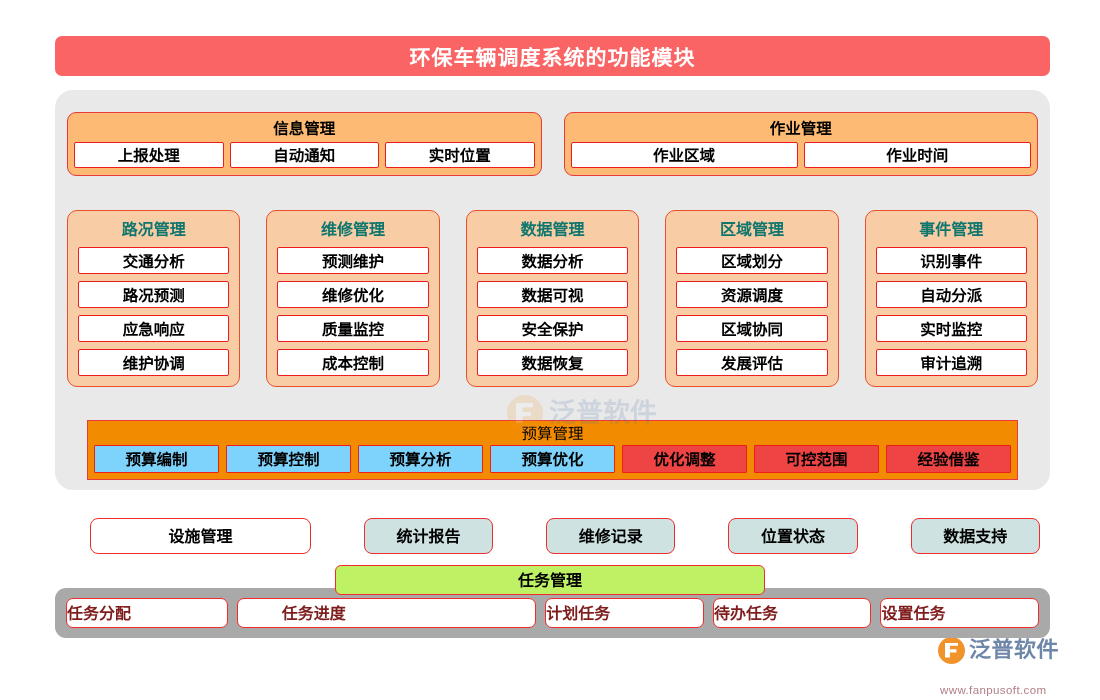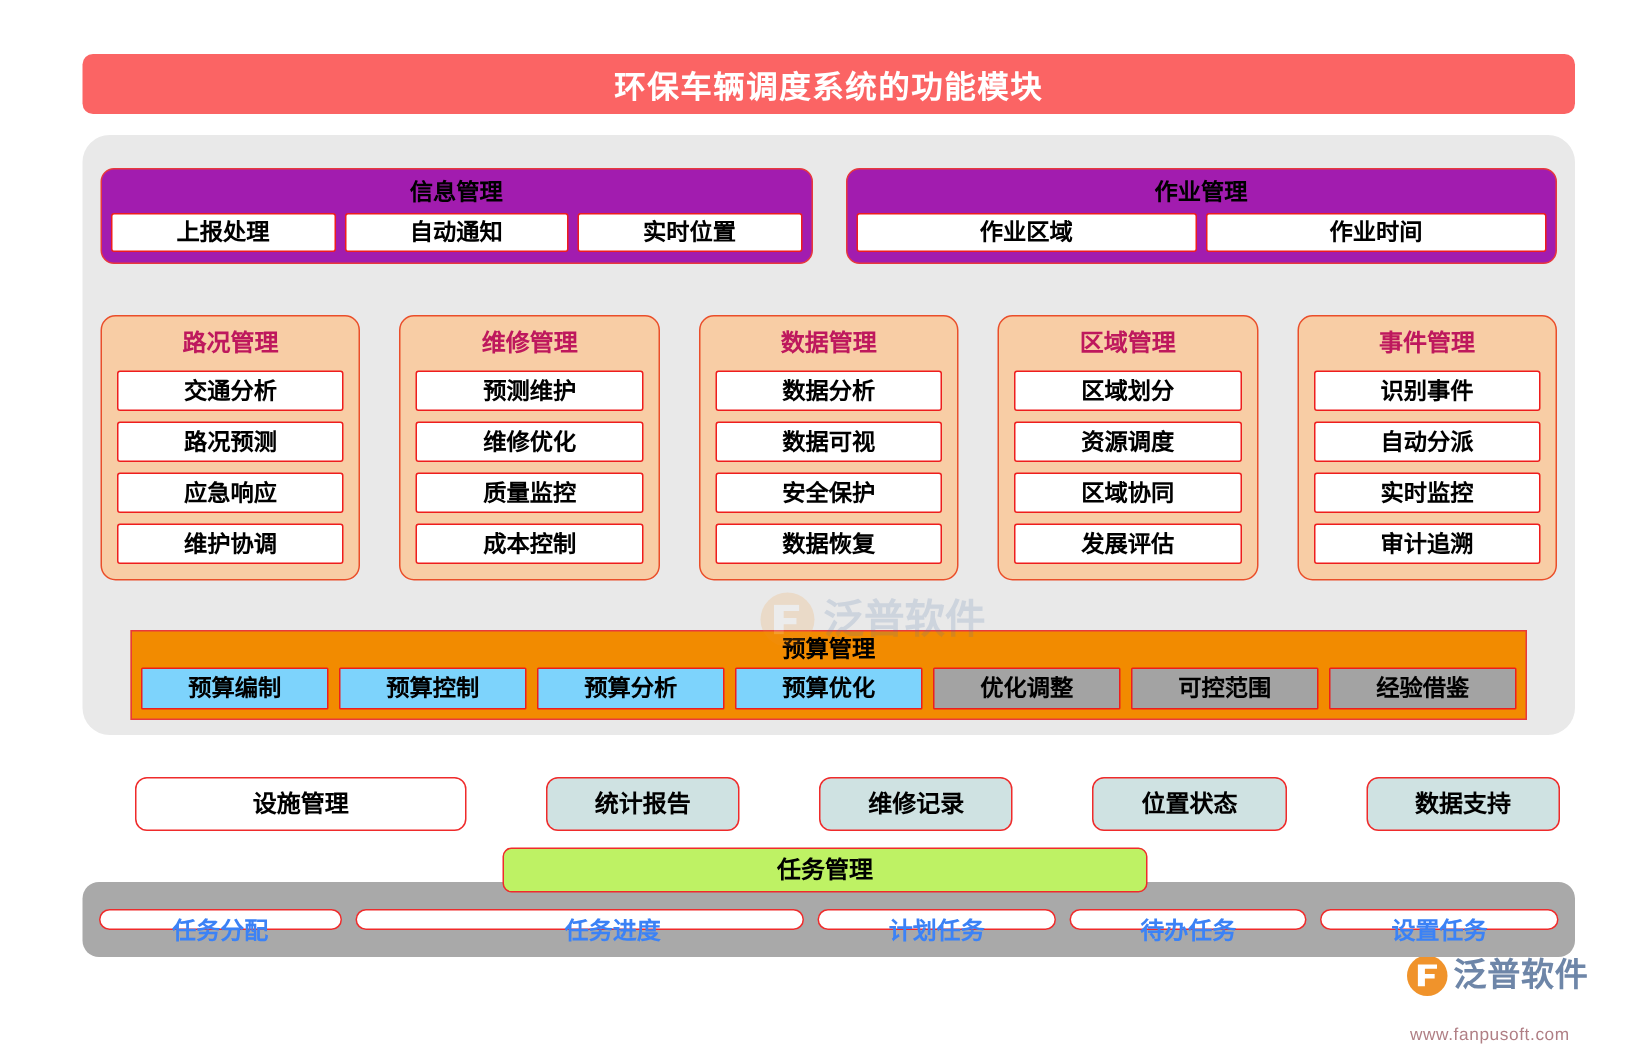--- a/index.html
+++ b/index.html
@@ -55,21 +55,21 @@
   .pink-row {
     position: absolute;
     left: 12px;
     top: 22px;
     right: 12px;
     display: flex;
     gap: 22px;
   }
   .pink-group {
     flex: 1;
-    background: #a21caf;
+    background: #fdba74;
     border: 1.5px solid #e8393c;
     border-radius: 9px;
     padding: 5px 6px 7px 6px;
     box-sizing: border-box;
   }
   .pink-group > .group-title {
     text-align: center;
     font-size: 15.5px;
     font-weight: bold;
     color: #000000;
@@ -109,21 +109,21 @@
     background: #f8cda5;
     border: 1.6px solid #ea4e2a;
     border-radius: 10px;
     padding: 6px 10px 10px 10px;
     box-sizing: border-box;
   }
   .orange-group > .group-title {
     text-align: center;
     font-size: 16px;
     font-weight: bold;
-    color: #be185d;
+    color: #0f766e;
     line-height: 26px;
     padding-bottom: 4px;
   }
   .orange-group .item {
     background: #ffffff;
     border: 1.5px solid #ee1d1d;
     border-radius: 2px;
     text-align: center;
     font-size: 15.5px;
     font-weight: bold;
@@ -144,21 +144,21 @@
     width: 931px;
     height: 60px;
     background: #f28b00;
     border: 1.5px solid #e8393c;
     box-sizing: border-box;
     padding: 2px 4px 4px 4px;
   }
   .budget-bar .group-title {
     text-align: center;
     font-size: 15.5px;
-    font-weight: bold;
+    font-weight: normal;
     color: #000000;
     line-height: 22px;
   }
   .budget-bar .chips {
     display: flex;
     gap: 7px;
     padding: 0 2px;
   }
   .budget-chip {
     flex: 1;
@@ -167,21 +167,21 @@
     text-align: center;
     font-size: 15.5px;
     font-weight: bold;
     color: #000000;
     height: 28px;
     line-height: 28px;
     box-sizing: border-box;
     white-space: nowrap;
   }
   .budget-chip.grey  { background: #7dd3fc; }
-  .budget-chip.peach { background: #a3a3a3; }
+  .budget-chip.peach { background: #ef4444; }
 
   
   .pill-row {
     position: absolute;
     left: 90px;
     top: 518px;
     width: 950px;
     display: flex;
     gap: 53px;
   }
@@ -235,25 +235,24 @@
     display: flex;
     align-items: center;
     padding: 0 11px;
     gap: 9px;
     z-index: 1;
   }
   .task-chip {
     background: #ffffff;
     border: 1.6px solid #ef2b2b;
     border-radius: 7px;
-    text-align: center;
     font-size: 16px;
     font-weight: bold;
-    color: #3b82f6;
-    height: 14px;
+    color: #7f1d1d;
+    height: 30px;
     line-height: 30px;
     box-sizing: border-box;
     white-space: nowrap;
   }
   .task-w1 { flex: 1.02; }
   .task-w2 { flex: 1.62; padding-left: 44px; }
   .task-w3 { flex: 1.00; }
   .task-w4 { flex: 1.00; }
   .task-w5 { flex: 1.00; }
 

